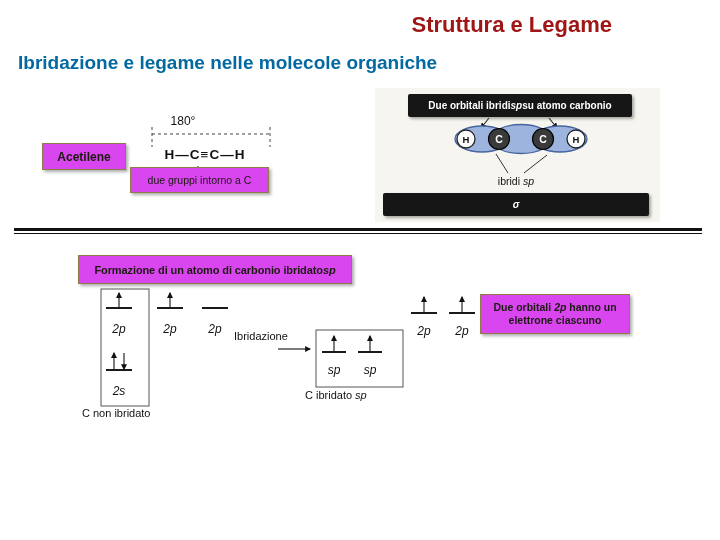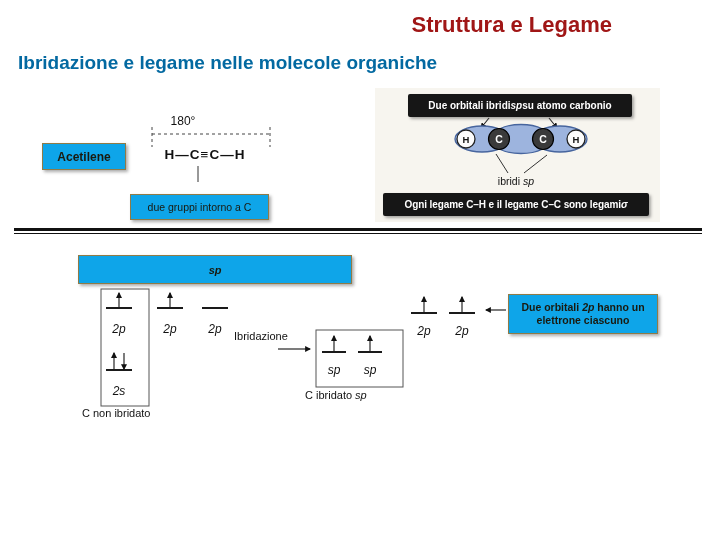--- a/index.html
+++ b/index.html
@@ -12,34 +12,34 @@
     left:60px;top:12px;width:552px;text-align:right;
     font-size:22px;font-weight:bold;color:#A01616;
   }
   .subtitle{
     left:18px;top:52px;font-size:19px;font-weight:bold;color:#0369a1;
   }
   .panel{
     left:375px;top:88px;width:285px;height:134px;background:#F7F5EF;
   }
   .tanbox{
-    background:#0ea5e9;border:1px solid #8F7B47;color:#1A1A0F;
+    background:#d946ef;border:1px solid #8F7B47;color:#1A1A0F;
     box-shadow:2px 2px 3px rgba(70,70,70,.45);
     display:flex;align-items:center;justify-content:center;text-align:center;
   }
   .darkbox{
     background:#161616;color:#ffffff;border-radius:2px;
     box-shadow:2px 2px 3px rgba(70,70,70,.45);
     display:flex;align-items:center;justify-content:center;text-align:left;
     font-weight:bold;white-space:nowrap;
   }
   .acetilene{left:42px;top:143px;width:82px;height:25px;font-size:12px;font-weight:bold;}
-  .gruppi{left:130px;top:194px;width:137px;height:24px;font-size:10.5px;}
+  .gruppi{left:130px;top:167px;width:137px;height:24px;font-size:10.5px;}
   .formazione{left:78px;top:255px;width:272px;height:27px;font-size:11px;font-weight:bold;white-space:nowrap;letter-spacing:-0.1px;}
-  .notebox{left:508px;top:294px;width:150px;height:40px;font-size:10.5px;font-weight:bold;line-height:1.25;padding:0 8px;box-sizing:border-box;}
+  .notebox{left:480px;top:294px;width:150px;height:40px;font-size:10.5px;font-weight:bold;line-height:1.25;padding:0 8px;box-sizing:border-box;}
   .hdrbox{left:408px;top:94px;width:224px;height:23px;font-size:10px;}
   .ftrbox{left:383px;top:193px;width:266px;height:23px;font-size:10px;letter-spacing:-0.1px;}
   .separator{
     left:14px;top:228px;width:688px;height:2px;
     border-top:3px solid #111;border-bottom:1px solid #111;
   }
   .em{font-style:italic;}
   svg{left:0;top:0;}
   .t11{font-family:"Liberation Sans",sans-serif;font-size:11px;fill:#111;}
   .t12{font-family:"Liberation Sans",sans-serif;font-size:12px;fill:#111;}
@@ -134,24 +134,24 @@
 
 <div class="abs tanbox acetilene">Acetilene</div>
 <div class="abs tanbox gruppi">due gruppi intorno a C</div>
 
 <div class="abs darkbox hdrbox">
     <span>Due orbitali ibridi </span>
     <span class="em">sp</span>
     <span> su atomo carbonio</span>
   </div>
 <div class="abs darkbox ftrbox">
-    <span>Ogni legame C–H e il legame C–C sono legami </span>
     <span class="em">σ</span>
   </div>
 
 <div class="abs separator"></div>
 
 <div class="abs tanbox formazione">
+    <span>Formazione di un atomo di carbonio ibridato </span>
     <span class="em">sp</span>
   </div>
 <div class="abs tanbox notebox">
     <span><span>Due orbitali </span><span class="em">2p</span><span> hanno un elettrone ciascuno</span></span>
   </div>
 
 </body></html>

